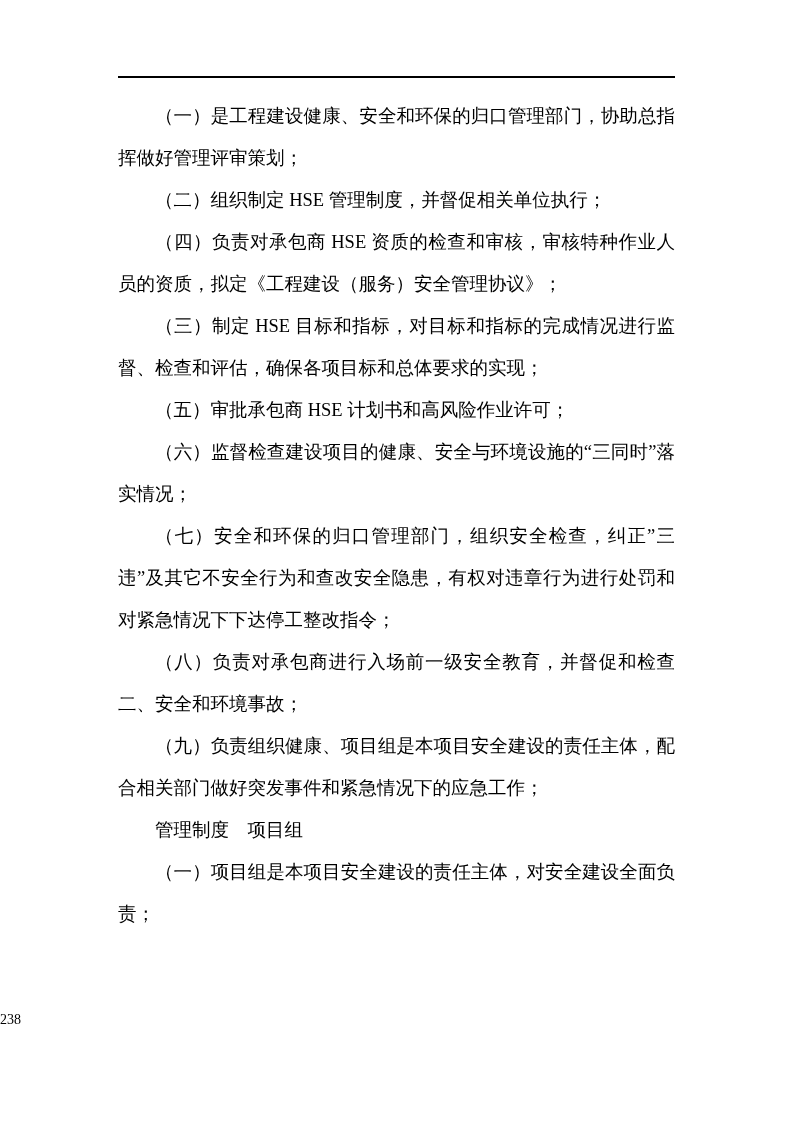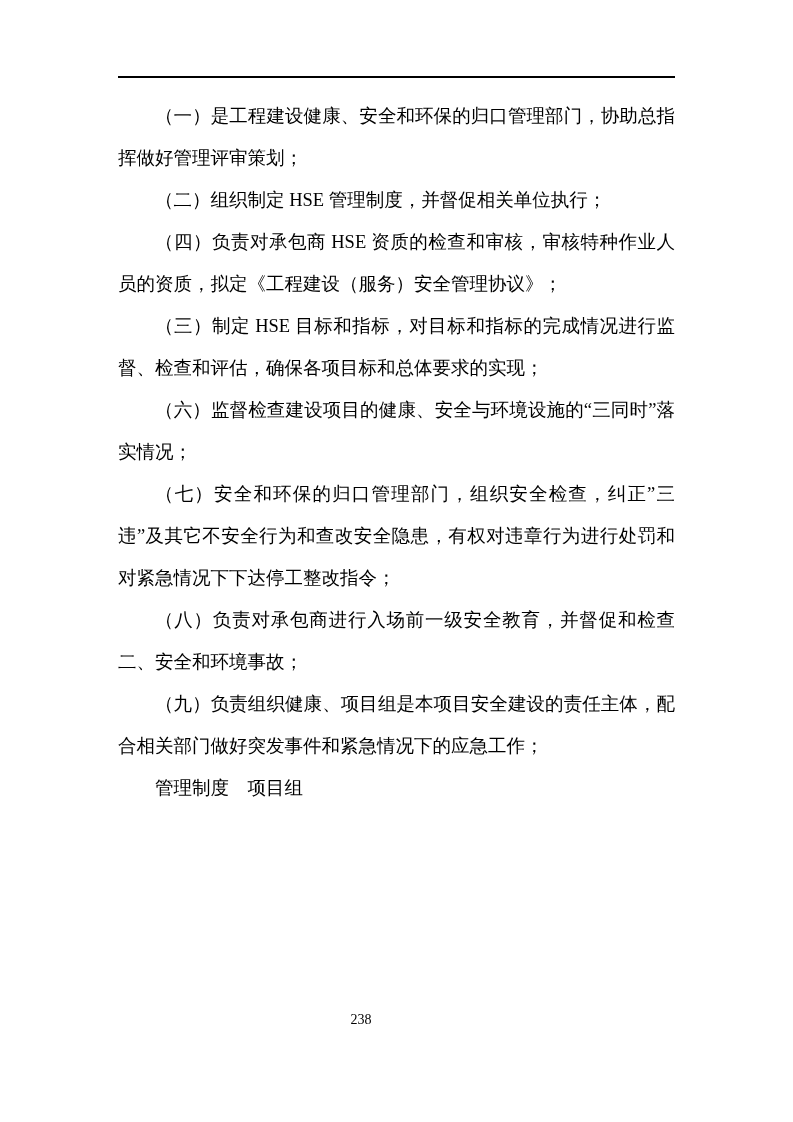--- a/index.html
+++ b/index.html
@@ -37,39 +37,40 @@
   .content p {
     margin: 0;
     padding: 0;
     text-indent: 2em;
   }
   .page-number {
     position: absolute;
     top: 1010px;
     left: 0;
     width: 722px;
-    text-align: center;
     font-size: 14px;
     line-height: 20px;
   }
 </style>
 </head>
 <body>
 
 <div class="page">
 
   <div class="header-rule"></div>
 
   <div class="content">
     <p>（一）是工程建设健康、安全和环保的归口管理部门，协助总指挥做好管理评审策划；</p>
     <p>（二）组织制定 HSE 管理制度，并督促相关单位执行；</p>
     <p>（四）负责对承包商 HSE 资质的检查和审核，审核特种作业人员的资质，拟定《工程建设（服务）安全管理协议》；</p>
     <p>（三）制定 HSE 目标和指标，对目标和指标的完成情况进行监督、检查和评估，确保各项目标和总体要求的实现；</p>
+    <p>（五）审批承包商 HSE 计划书和高风险作业许可；</p>
     <p>（六）监督检查建设项目的健康、安全与环境设施的“三同时”落实情况；</p>
     <p>（七）安全和环保的归口管理部门，组织安全检查，纠正”三违”及其它不安全行为和查改安全隐患，有权对违章行为进行处罚和对紧急情况下下达停工整改指令；</p>
     <p>（八）负责对承包商进行入场前一级安全教育，并督促和检查二、安全和环境事故；</p>
     <p>（九）负责组织健康、项目组是本项目安全建设的责任主体，配合相关部门做好突发事件和紧急情况下的应急工作；</p>
     <p>管理制度　项目组</p>
+    <p>（一）项目组是本项目安全建设的责任主体，对安全建设全面负责；</p>
   </div>
 
   <div class="page-number">238</div>
 
 </div>
 
 </body></html>

